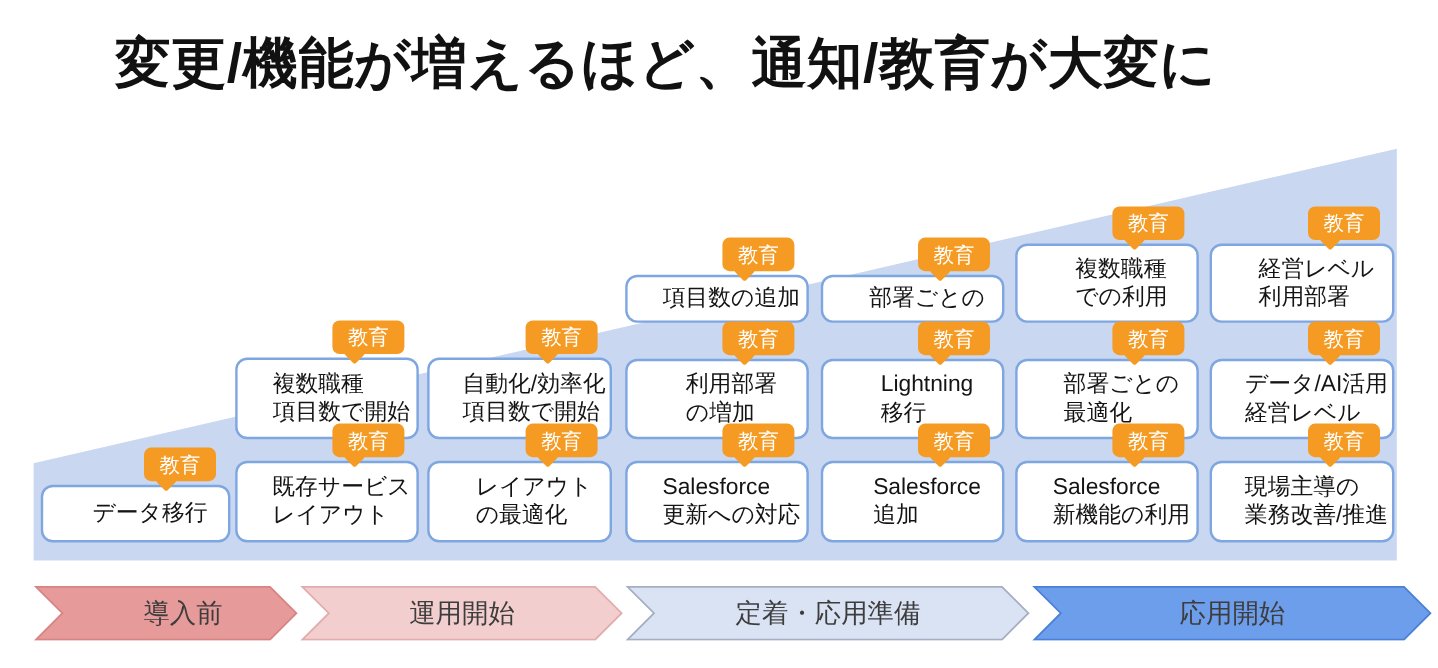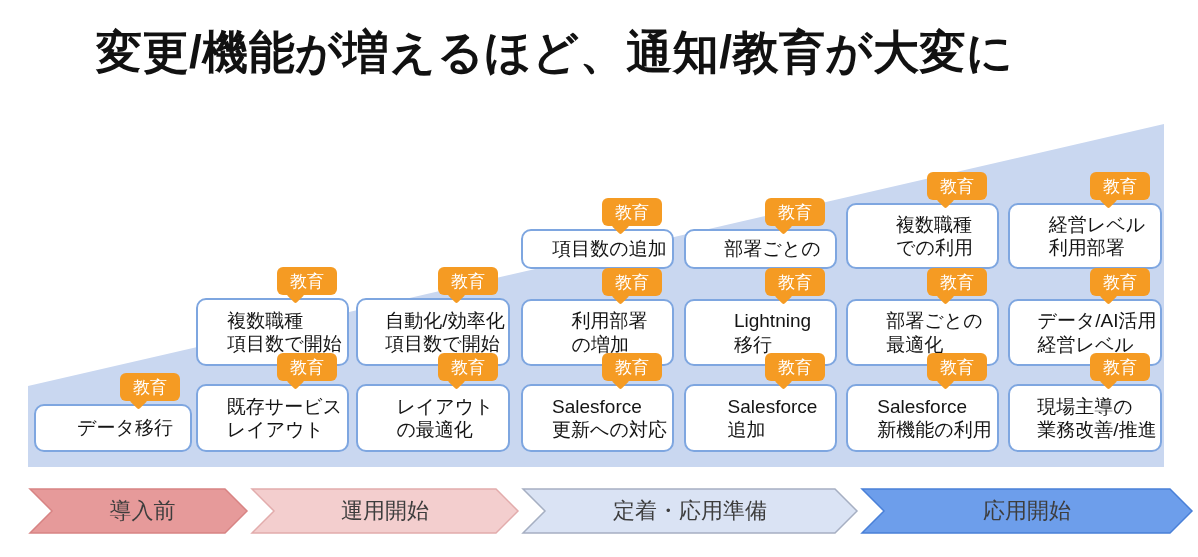--- a/index.html
+++ b/index.html
@@ -144,18 +144,18 @@
 業務改善/推進</span>
   </div>
 
   <svg class="phases-svg" width="1198" height="46" viewBox="0 0 1198 46">
     <polygon points="30,1 225,1 247,23 225,45 30,45 52,23" stroke-width="1.5" fill="#E69A9A" stroke="#D88484"></polygon>
     <polygon points="252,1 496,1 518,23 496,45 252,45 274,23" stroke-width="1.5" fill="#F3CECE" stroke="#E2ACAC"></polygon>
     <polygon points="523,1 835,1 857,23 835,45 523,45 545,23" stroke-width="1.5" fill="#DAE3F4" stroke="#A6AFC2"></polygon>
     <polygon points="862,1 1170,1 1192,23 1170,45 862,45 884,23" stroke-width="1.5" fill="#6D9EEB" stroke="#4A80D8"></polygon>
   </svg>
 
-  <div class="phase-label" style="left:34px;width:217px">導入前</div>
+  <div class="phase-label" style="left:44px;width:217px">導入前</div>
   <div class="phase-label" style="left:252px;width:266px">運用開始</div>
   <div class="phase-label" style="left:523px;width:334px">定着・応用準備</div>
   <div class="phase-label" style="left:862px;width:330px">応用開始</div>
 
 </div>
 
 </body></html>

